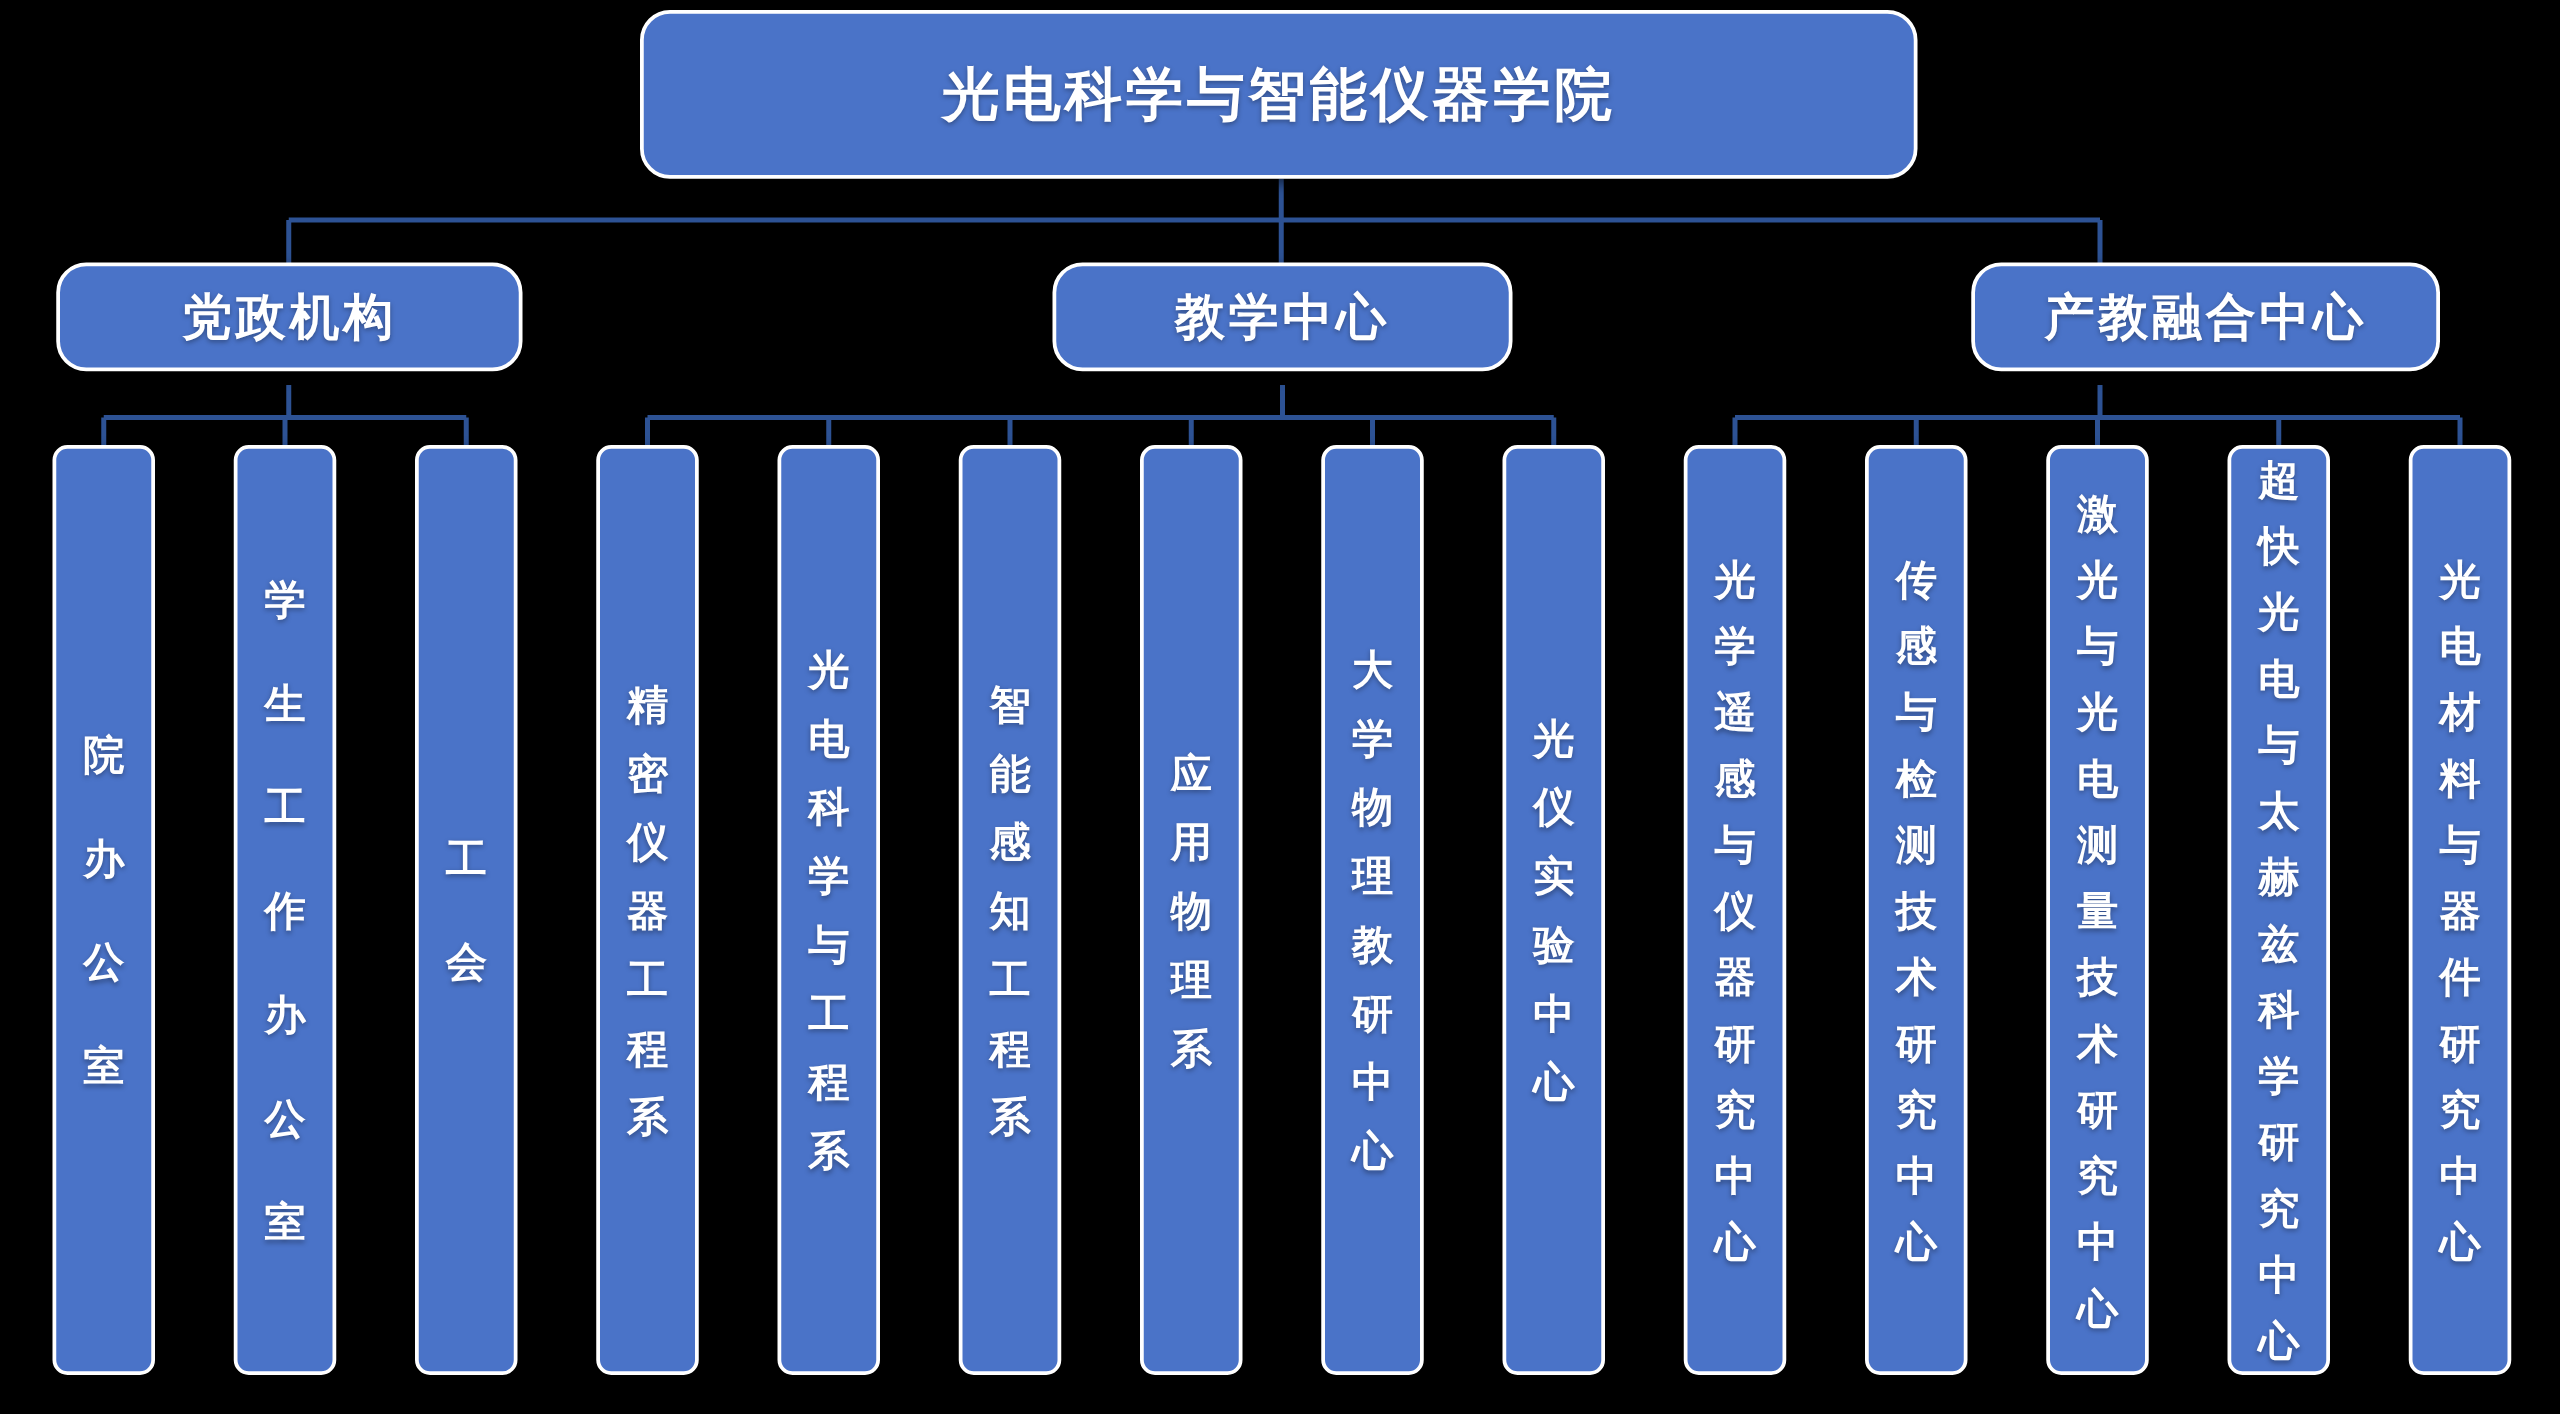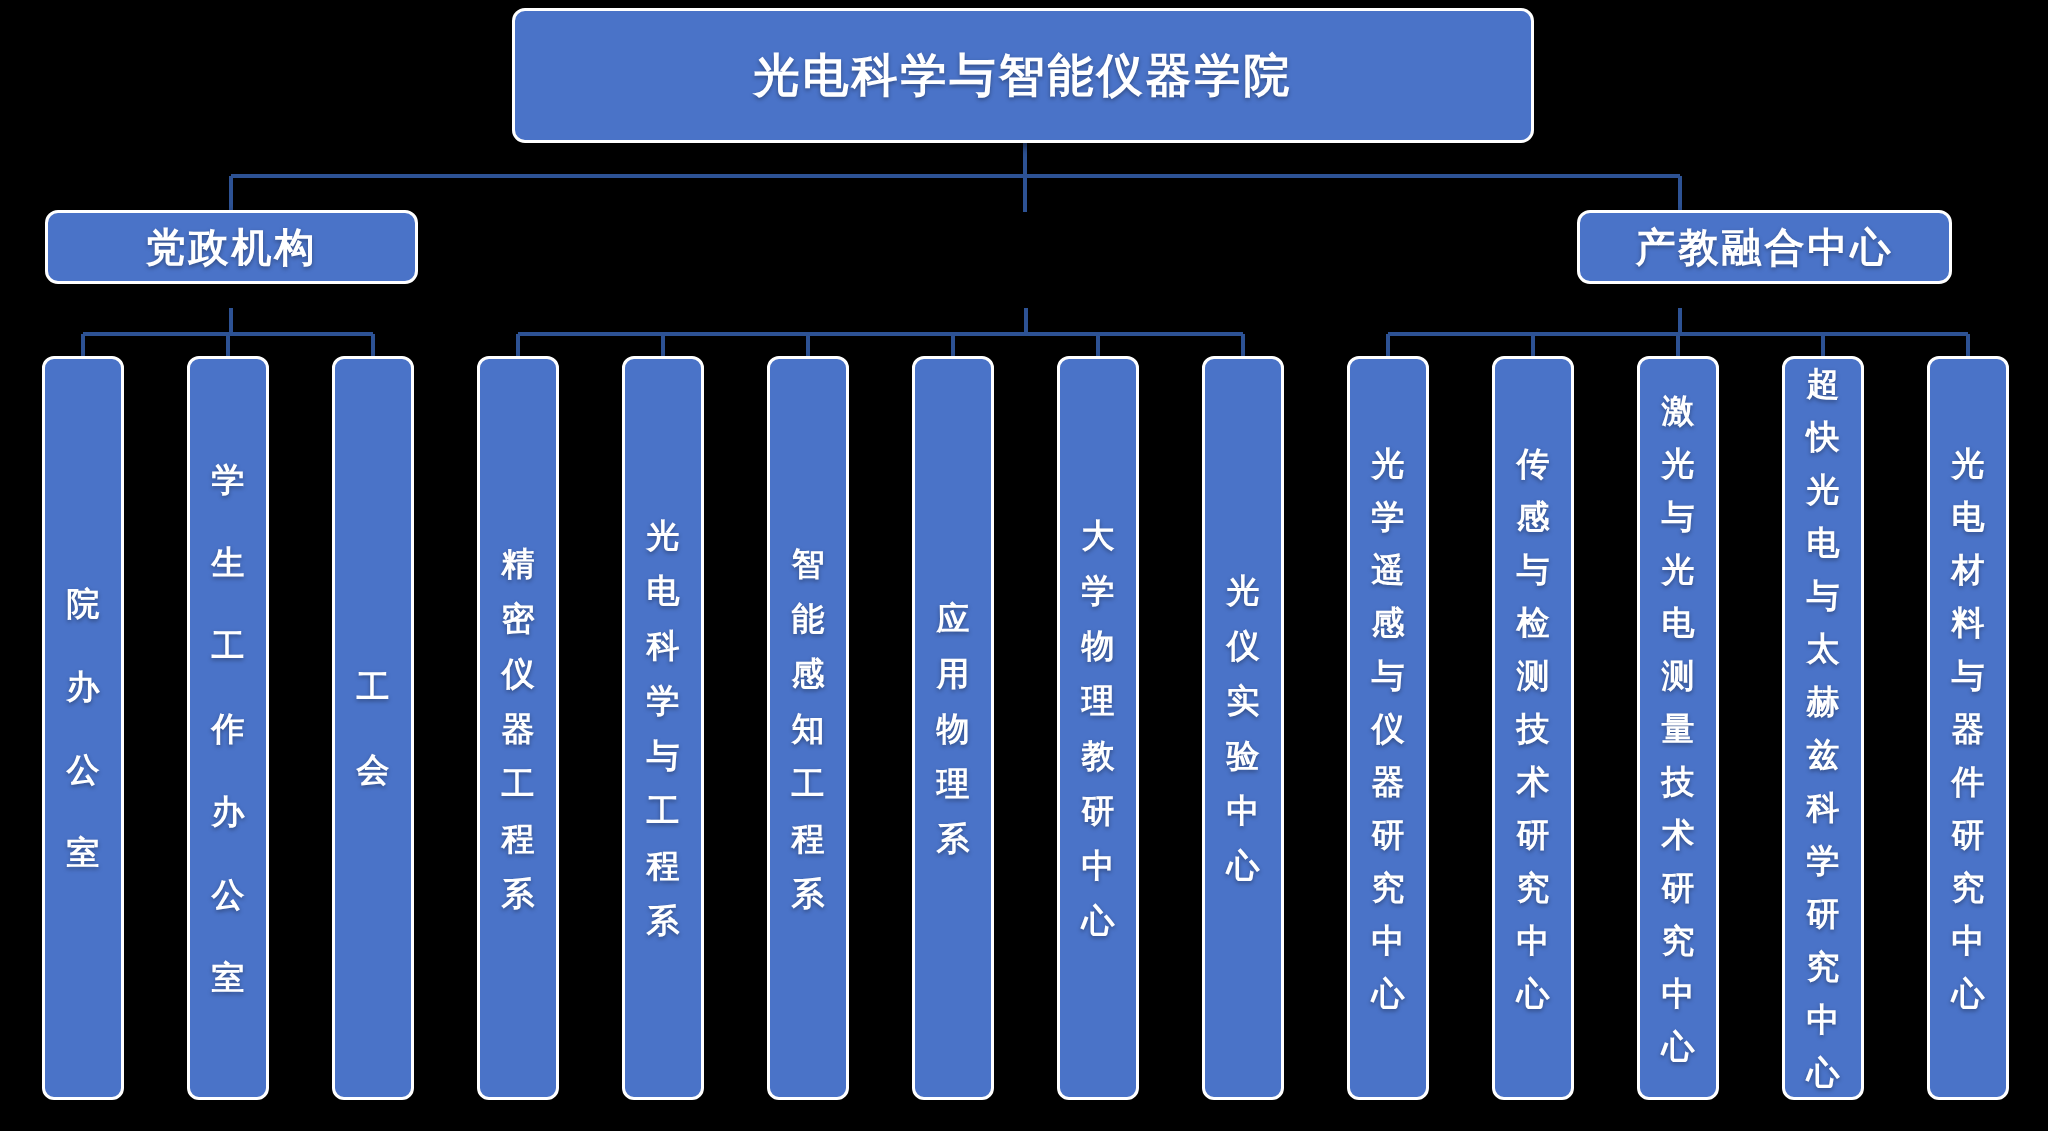--- a/index.html
+++ b/index.html
@@ -19,38 +19,38 @@
   .connectors path {
     stroke: #2d5294;
     stroke-width: 4;
     fill: none;
   }
   .node {
     position: absolute;
     box-sizing: border-box;
     background: #4a73c8;
     border: 3px solid #ffffff;
-    border-radius: 13px;
+    border-radius: 24px;
     color: #ffffff;
     font-weight: bold;
     display: flex;
     align-items: center;
     justify-content: center;
     text-align: center;
     box-shadow: 0 4px 9px rgba(0,0,0,0.55);
     text-shadow: 0 2px 4px rgba(0,0,0,0.35);
   }
   .root-node {
     left: 512px; top: 8px;
     width: 1022px; height: 135px;
     font-size: 46px;
     letter-spacing: 3px;
   }
   .l2-node {
-    top: 210px; height: 74px;
+    top: 210px; height: 87px;
     font-size: 40px;
     letter-spacing: 3px;
   }
   .l2-sec0 { left: 45px;   width: 373px; }
   .l2-sec1 { left: 842px;  width: 368px; }
   .l2-sec2 { left: 1577px; width: 375px; }
   .col-box {
     top: 356px;
     width: 82px;
     height: 744px;
@@ -79,20 +79,23 @@
     <path d="M1680 308 V334 M1388 334 H1968 M1388 334 V358 M1533 334 V358 M1678 334 V358 M1823 334 V358 M1968 334 V358"></path>
   </svg>
 
   <div class="node root-node">
     <span>光电科学与智能仪器学院</span>
   </div>
 
   <div class="node l2-node l2-sec0">
     <span>党政机构</span>
   </div>
+  <div class="node l2-node l2-sec1">
+    <span>教学中心</span>
+  </div>
   <div class="node l2-node l2-sec2">
     <span>产教融合中心</span>
   </div>
 
   <div>
       <div class="node col-box" style="left: 42px; gap: 50px;">
         <span class="char">院</span>
         <span class="char">办</span>
         <span class="char">公</span>
         <span class="char">室</span>

